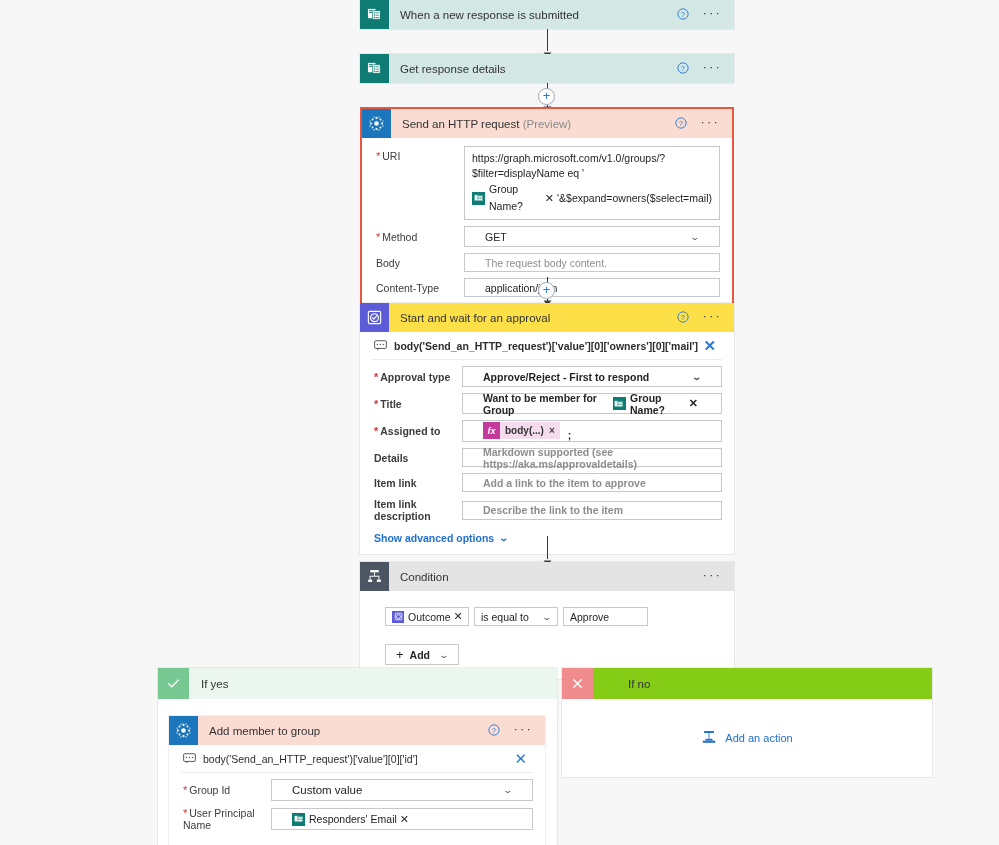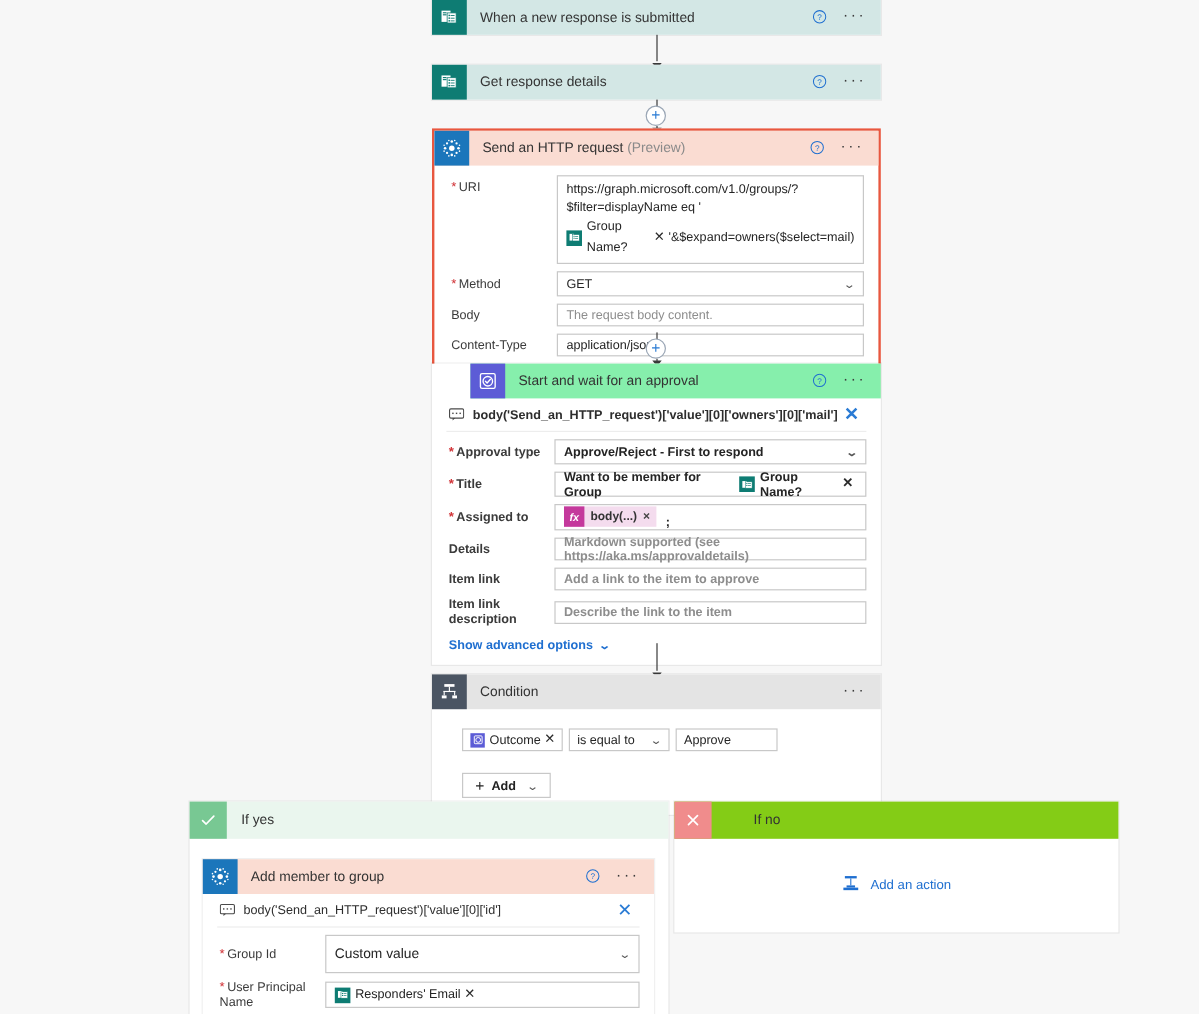--- a/index.html
+++ b/index.html
@@ -74,21 +74,21 @@
     margin-right: 2px;
     font-size: 11px;
   }
   .fctl {
     flex: 1 1 auto;
     min-height: 19px;
     border: 1px solid #c8c8c8;
     background: #fff;
     display: flex;
     align-items: center;
-    padding: 0 7px;
+    padding: 0 20px;
     font-size: 10.5px;
     color: #242424;
   }
   .fctl.ph { color: #8d8d8d; }
   .fctl.multi { display: block; padding: 4px 7px; min-height: 36px; }
   .chev {
     margin-left: auto;
     color: #555;
     font-size: 9px;
     transform: scaleX(1.4);
@@ -386,21 +386,21 @@
   <div class="conn" style="left:547px; top:277px; width:1px; height:28px;">
     <div class="line" style="height:6px;"></div>
     <div class="plusbtn" style="left:-9px; top:5px;">+</div>
     <div class="line" style="height:4px; top:22px;"></div>
     <svg width="9" height="9" viewBox="0 0 9 9" style="position:absolute;left:-4px;top:20px;">
       <path d="M4.5 8.5 L0.6 3.4 L8.4 3.4 Z" fill="#3a3a3a"></path>
     </svg>
   </div>
 
   <div class="card" style="left:360px; top:303px; width:374px;">
-    <div class="card-head" style="background:#86efac;margin-left:32px;">
+    <div class="card-head" style="background:#fde047;">
       <div class="ico" style="background:#5c5cd6;">
         <svg width="17" height="17" viewBox="0 0 18 18">
           <rect x="2.5" y="2.5" width="13" height="13" rx="1.4" fill="none" stroke="#ffffff" stroke-width="1.2"></rect>
           <circle cx="9" cy="9.2" r="4.2" fill="none" stroke="#ffffff" stroke-width="1.2"></circle>
           <path d="M6.9 9.2 L8.4 10.7 L11.3 7.4" fill="none" stroke="#ffffff" stroke-width="1.2" stroke-linecap="round" stroke-linejoin="round"></path>
         </svg>
       </div>
       <div class="card-title">
         <span>Start and wait for an approval</span>
       </div>
@@ -619,21 +619,21 @@
               <rect x="6.3" y="4.2" width="1.3" height="1.3" fill="#4a4a4a"></rect>
               <rect x="9.6" y="4.2" width="1.3" height="1.3" fill="#4a4a4a"></rect>
             </svg>
           </span>
           <span class="dtxt">body('Send_an_HTTP_request')['value'][0]['id']</span>
           <span class="dx">✕</span>
         </div>
 
         <div class="frow">
           <div class="flabel req">Group Id</div>
-          <div class="fctl" style="height:32px;">
+          <div class="fctl" style="height:22px;">
             <span style="font-size:11.5px;">Custom value</span>
             <span class="chev">⌄</span>
           </div>
         </div>
 
         <div class="frow" style="margin-bottom:10px;">
           <div class="flabel req">User Principal Name</div>
           <div class="fctl" style="height:22px;">
             <span class="tok">
               <span class="tico">

